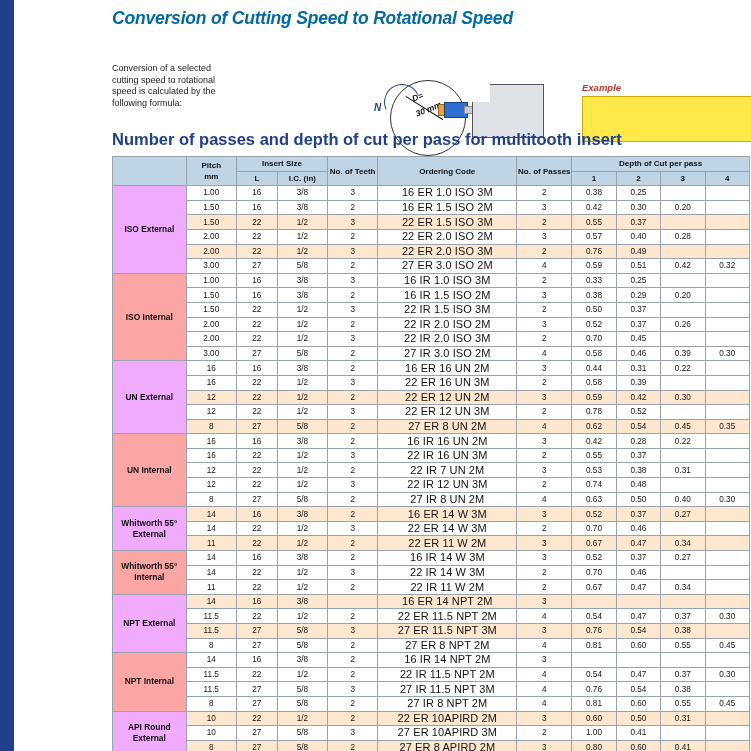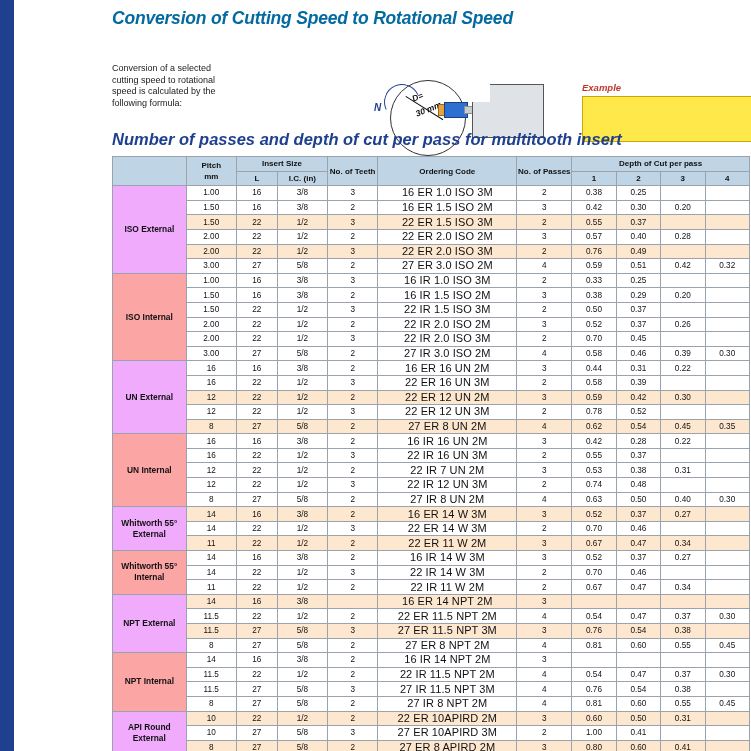--- a/index.html
+++ b/index.html
@@ -72,21 +72,21 @@
   .example-box{
     position:absolute;left:470px;top:52px;width:230px;height:44px;
     background:#ffe84a;border:1px solid #c9a800;
   }
   .example-label{
     position:absolute;left:470px;top:38px;font-size:9.5px;font-style:italic;font-weight:bold;color:#c0392b;
   }
 
   .title2{
     position:absolute;left:112px;top:130px;
-    font-size:16.5px;font-weight:bold;font-style:italic;color:#1f3f8f;
+    font-size:16.5px;font-weight:bold;color:#1f3f8f;
   }
   table.main{
     position:absolute;left:112px;top:156px;
     border-collapse:collapse;
     font-size:8.2px;
     width:638px;
   }
   table.main th, table.main td{
     border:0.7px solid #9aa3ad;
     padding:0;

